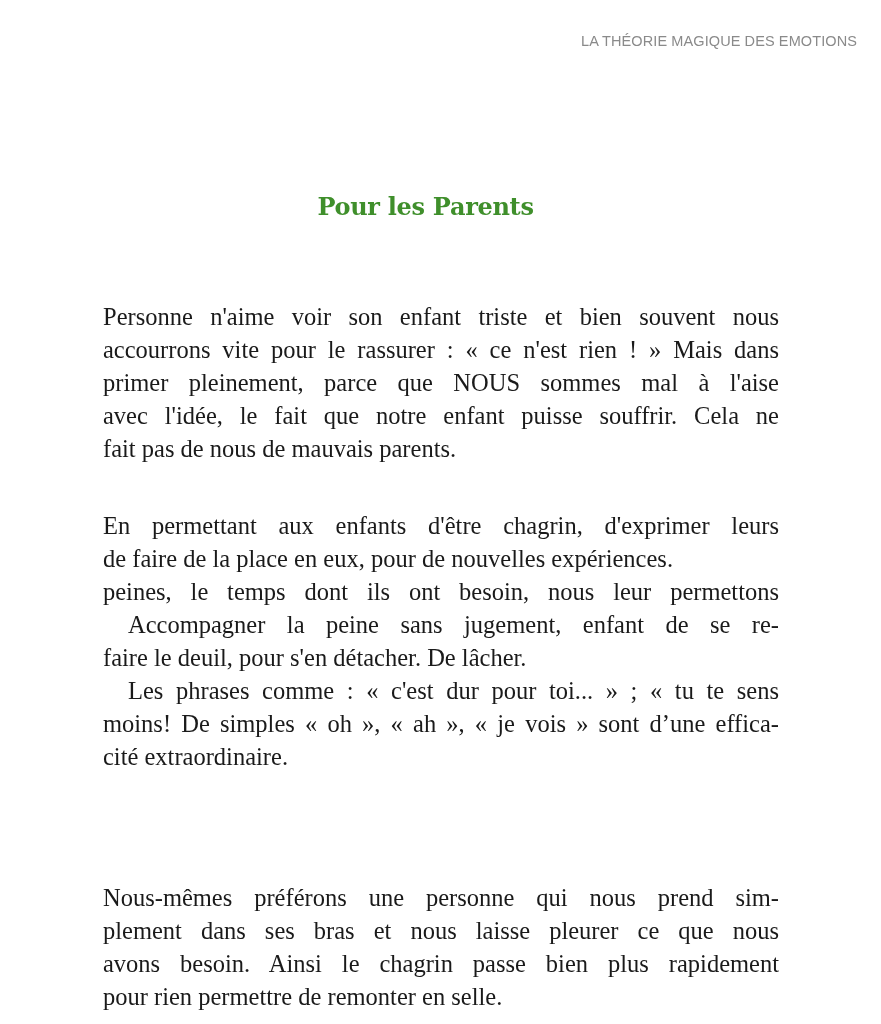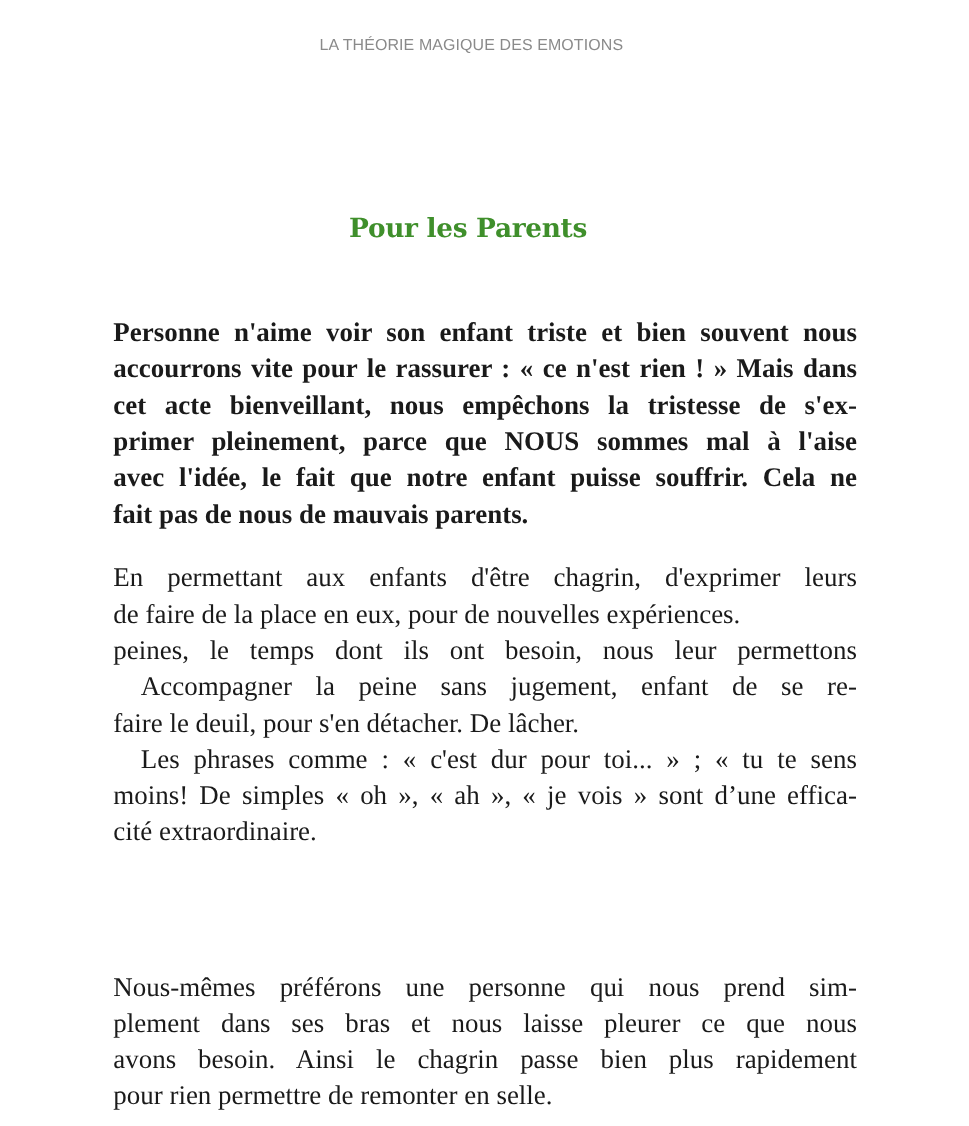--- a/index.html
+++ b/index.html
@@ -1,51 +1,50 @@
 <!DOCTYPE html>
 <html><head>
 <meta charset="utf-8">
 <style>
   html, body { margin: 0; padding: 0; background: #ffffff; }
   body { width: 881px; height: 1024px; position: relative; overflow: hidden; }
   .running-header {
-    position: absolute; top: 33px; left: 0; width: 857px; text-align: center;
+    position: absolute; top: 33px; left: 0; width: 857px; text-align: right;
     font-family: "Liberation Sans", sans-serif; font-size: 14.5px; color: #8a8a8a;
     letter-spacing: 0.1px;
   }
   .chapter-title {
     position: absolute; top: 192px; left: 0; width: 851px; text-align: center;
     font-family: "DejaVu Serif", serif; font-weight: bold; font-size: 24px; color: #3f8f2b;
     letter-spacing: -0.3px;
   }
   .body-text {
     position: absolute; left: 103px; width: 676px;
     font-family: "Liberation Serif", serif; font-size: 24.5px; line-height: 33px; color: #1a1a1a;
     text-align: justify; hyphens: manual;
   }
   .body-text p { margin: 0; }
-  .block1 { top: 286px; font-weight: bold; }
+  .block1 { top: 300px; }
   .block2 { top: 509px; }
   .block3 { top: 841px; margin-top: 40px; }
   .line { display: block; text-align: justify; text-align-last: justify; white-space: nowrap; }
   .line.last { text-align-last: left; }
   .line.indent { padding-left: 25px; }
 </style>
 </head>
 <body>
 
 <div class="running-header">LA THÉORIE MAGIQUE DES EMOTIONS</div>
 
 <h1 class="chapter-title" style="margin:0;">Pour les Parents</h1>
 
 <div class="body-text block1">
   <p>
     <span class="line">Personne n'aime voir son enfant triste et bien souvent nous</span>
     <span class="line">accourrons vite pour le rassurer : « ce n'est rien ! » Mais dans</span>
-    <span class="line">cet acte bienveillant, nous empêchons la tristesse de s'ex-</span>
     <span class="line">primer pleinement, parce que NOUS sommes mal à l'aise</span>
     <span class="line">avec l'idée, le fait que notre enfant puisse souffrir. Cela ne</span>
     <span class="line last">fait pas de nous de mauvais parents.</span>
   </p>
 </div>
 
 <div class="body-text block2">
   <p>
     <span class="line">En permettant aux enfants d'être chagrin, d'exprimer leurs</span>
     <span class="line last">de faire de la place en eux, pour de nouvelles expériences.</span>

